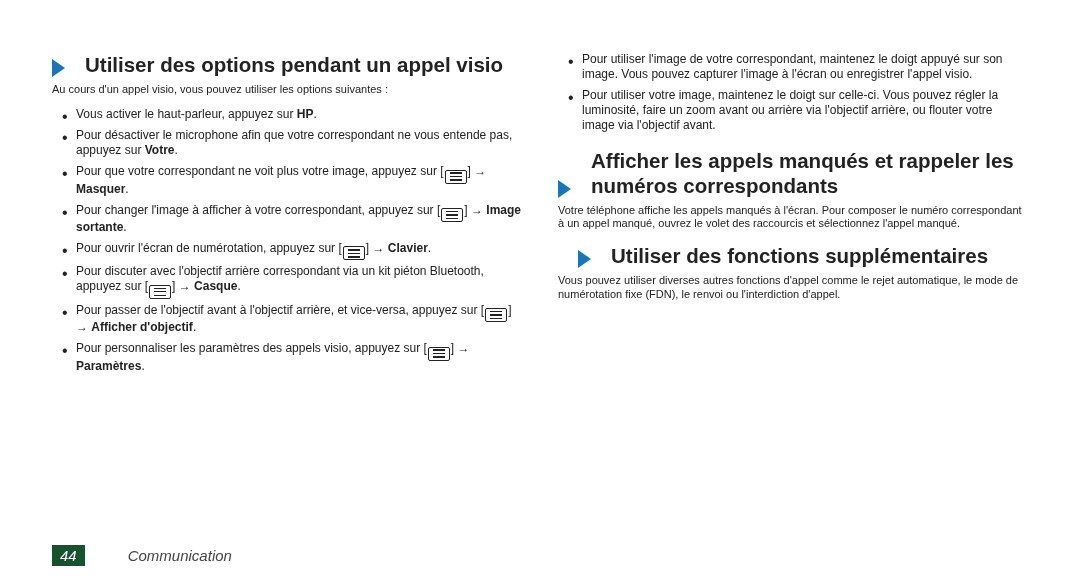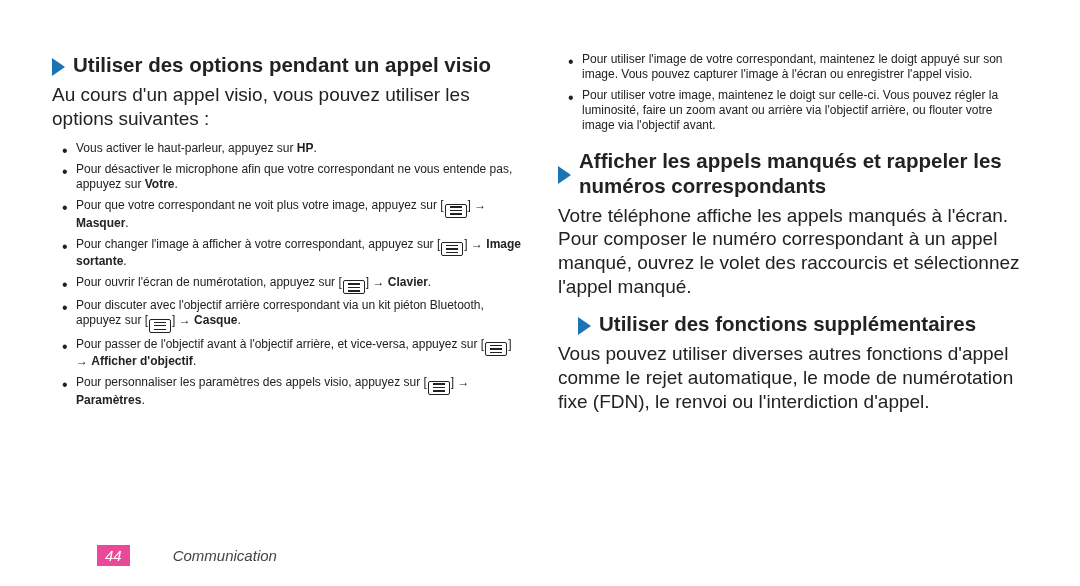--- a/index.html
+++ b/index.html
@@ -13,40 +13,41 @@
   }
   .cols {
     display: flex;
     gap: 36px;
   }
   .col {
     width: 476px;
   }
   .section-head {
     display: flex;
-    align-items: center;
+    align-items: flex-end;
     margin-bottom: 6px;
+    gap: 12px;
   }
   .chev {
     display: inline-block;
     width: 0; height: 0;
     border-top: 9px solid transparent;
     border-bottom: 9px solid transparent;
     border-left: 13px solid #1c73b5;
     margin-right: 8px;
     margin-top: 4px;
     flex-shrink: 0;
   }
   .section-title {
     font-size: 20.5px;
     font-weight: 700;
     line-height: 1.22;
   }
   .intro {
-    font-size: 19px;
+    font-size: 11px;
     line-height: 1.26;
     margin-bottom: 10px;
   }
   ul.bul {
     list-style: none;
     padding-left: 10px;
     margin-bottom: 14px;
   }
   ul.bul > li {
     position: relative;
@@ -89,26 +90,25 @@
   .micon span::after  { top: 3.5px; }
   .footer {
     position: absolute;
     left: 52px;
     bottom: 20px;
     display: flex;
     align-items: center;
     gap: 10px;
   }
   .pagebox {
-    background: #ec4899;
+    background: #14532d;
     color: #fff;
     font-style: italic;
     font-size: 15px;
     padding: 2px 8px;
-    margin-left: 45px;
   }
   .sect-label {
     font-style: italic;
     color: #444;
     font-size: 15px;
     margin-left: 33px;
   }
 </style>
 </head>
 <body>

